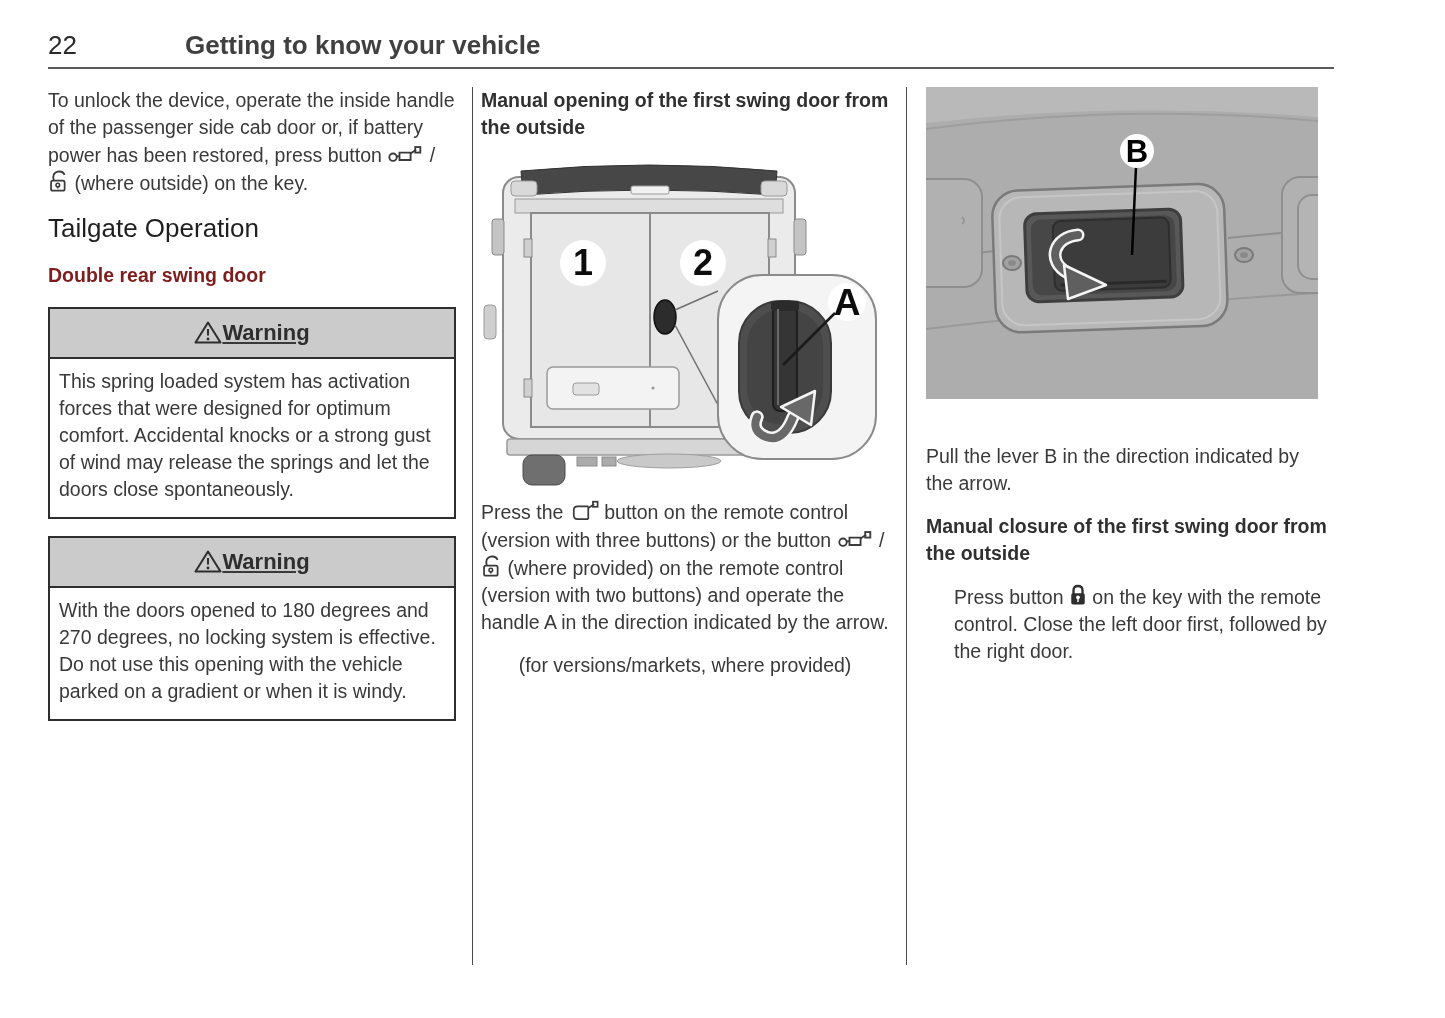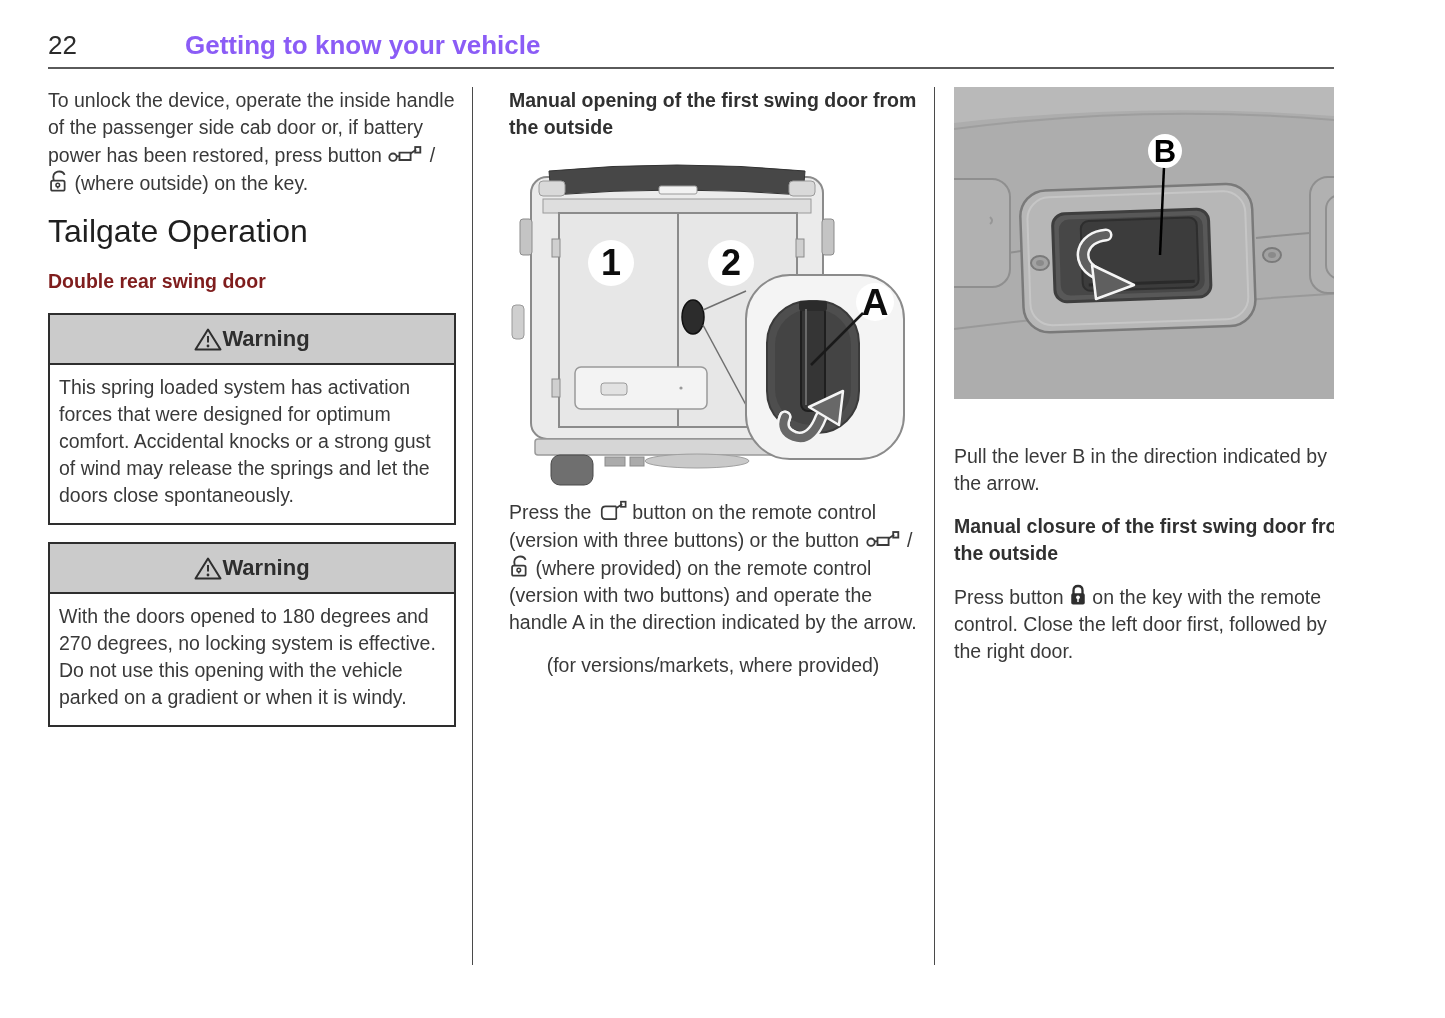--- a/index.html
+++ b/index.html
@@ -14,40 +14,41 @@
     overflow:hidden;
   }
   .content{width:1292px;}
   
   .hdr{
     display:flex;align-items:baseline;
     border-bottom:2px solid #5a5a5a;
     padding-bottom:6px;
   }
   .hdr .pagenum{font-size:26px;color:#2b2b2b;width:137px;flex:0 0 137px;}
-  .hdr .chapter{font-size:26px;font-weight:bold;color:#8b5cf6;}
+  .hdr .chapter{font-size:26px;font-weight:bold;color:#404040;}
   
   .columns{display:flex;margin-top:18px;height:882px;}
   .col{box-sizing:border-box;}
   .col-left{width:408px;flex:0 0 408px;margin-right:16px;}
-  .col-mid{width:408px;flex:0 0 408px;margin-left:36px;margin-right:17px;}
+  .col-mid{width:408px;flex:0 0 408px;margin-left:8px;margin-right:17px;}
   .col-right{width:404px;flex:0 0 404px;margin-left:19px;}
   .vdiv{width:1px;flex:0 0 1px;background:#4a4a4a;height:878px;}
   
   p{margin:0 0 16px;font-size:19.5px;line-height:27px;}
-  .section-title{font-size:32px;color:#1f1f1f;font-weight:400;margin:8px 0 20px;}
+  .section-title{font-size:26px;color:#1f1f1f;font-weight:400;margin:8px 0 20px;}
   .bold-sub{font-size:19.5px;font-weight:bold;color:#7f1d1d;margin:0 0 20px;}
   .bold-head{font-size:19.5px;font-weight:bold;color:#303030;line-height:27px;margin:0 0 10px;}
   .note{margin-top:14px;text-align:center;}
   
   .warnbox{border:2px solid #2e2e2e;margin:0 0 17px;}
   .warnhead{
     background:#cbcbcb;border-bottom:2px solid #2e2e2e;
-    display:flex;justify-content:center;align-items:center;
+    display:flex;justify-content:center;align-items:flex-start;
     padding:11px 0;
+    text-decoration:underline;
   }
   .warnhead .wtitle{font-size:22px;font-weight:bold;color:#2e2e2e;}
   .warnbody{padding:9px 18px 14px 9px;font-size:19.5px;line-height:27px;}
   
   .ic{display:inline-block;vertical-align:-4px;}
   .ic-lock{vertical-align:-3px;}
   
   .fig{display:block;}
   .fig-van{margin:14px 0 4px;}
   .fig-lever{margin:0 0 44px;}
@@ -248,21 +249,21 @@
 
           <line x1="210" y1="80" x2="206" y2="168" stroke="#000000" stroke-width="2.5"></line>
           <circle cx="211" cy="64" r="17" fill="#ffffff"></circle>
           <text x="211" y="75" text-anchor="middle" font-size="31" font-weight="bold" fill="#000000">B</text>
         </svg>
 
         <p>Pull the lever B in the direction indicated by the arrow.</p>
 
         <div class="bold-head">Manual closure of the first swing door from the outside</div>
 
-        <p style="margin-top:16px;">
+        <p style="margin-top:16px;margin-left:28px;">
           <span>Press button </span><svg class="ic ic-lock" width="18" height="24" viewBox="0 0 20 26">
             <path d="M5 12 V8 Q5 3 10 3 Q15 3 15 8 V12" fill="none" stroke="#2e2e2e" stroke-width="2.6"></path>
             <rect x="2.5" y="11" width="15" height="12.5" rx="2" fill="#2e2e2e"></rect>
             <circle cx="10" cy="15.6" r="2.1" fill="#ffffff"></circle>
             <rect x="9.2" y="16.8" width="1.6" height="4" fill="#ffffff"></rect>
           </svg><span> on the key with the remote control. Close the left door first, followed by the right door.</span>
         </p>
 
       </div>
 

